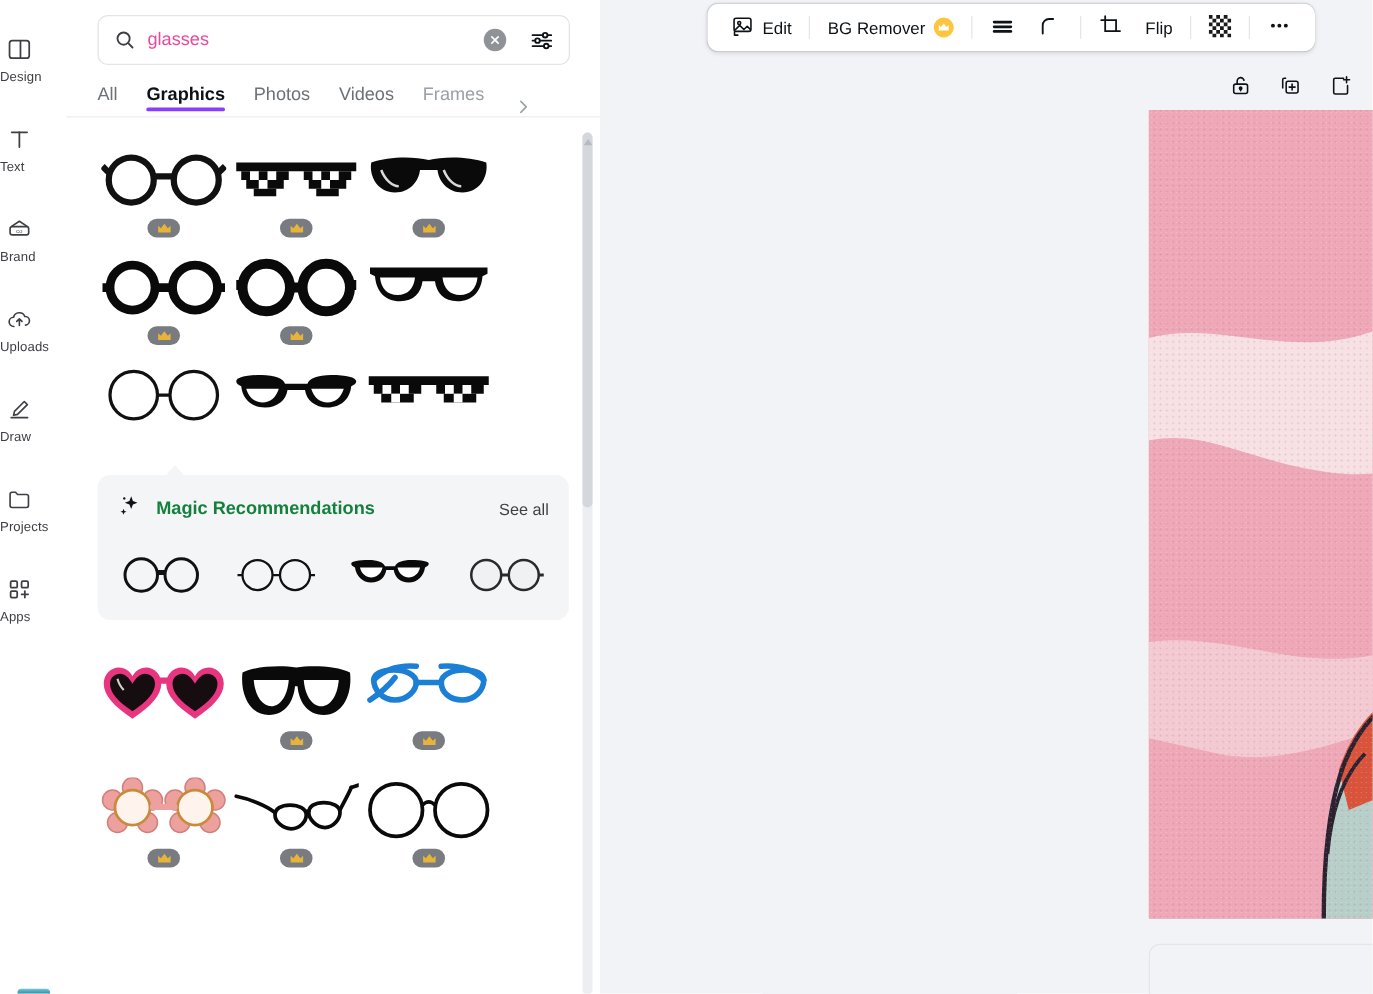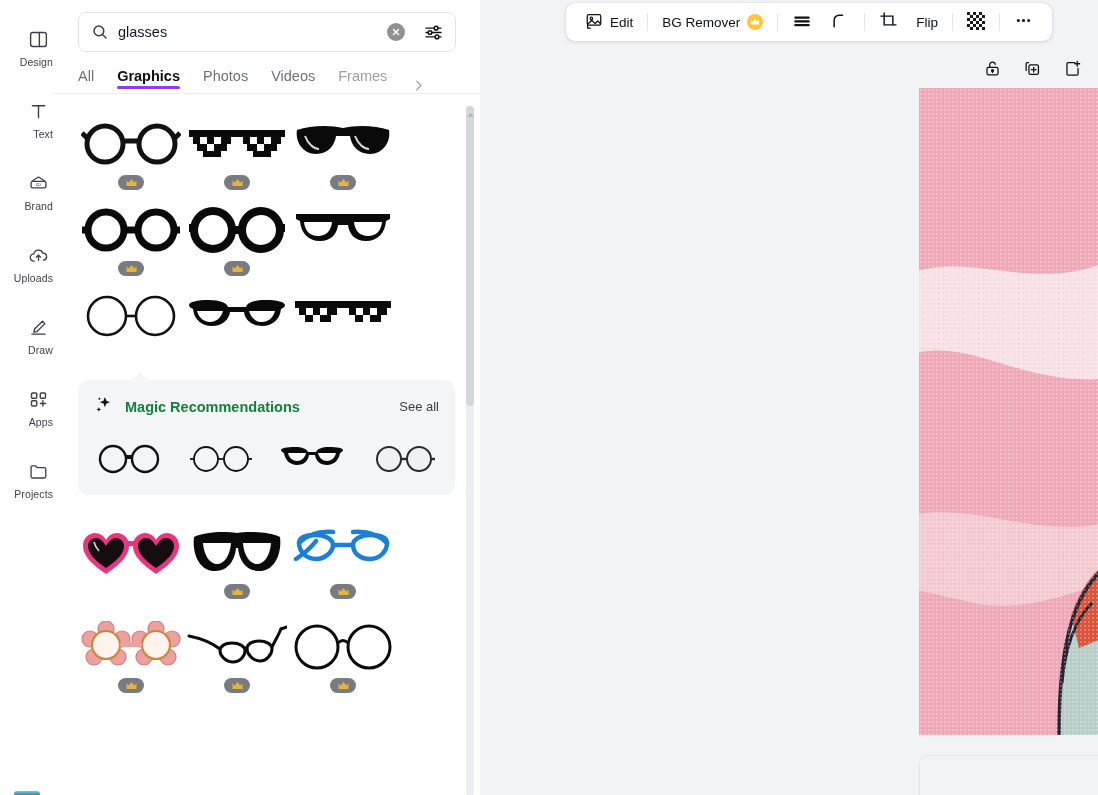--- a/index.html
+++ b/index.html
@@ -11,21 +11,21 @@
   .app { position: relative; width: 1098px; height: 795px; display: flex; background: #fff; }
 
   
   .rail {
     width: 53px; height: 795px; background: #fff;
     display: flex; flex-direction: column; align-items: center;
     padding-top: 10px; flex: 0 0 53px; position: relative; z-index: 5;
   }
   .rail-item {
     width: 53px; height: 72px; display: flex; flex-direction: column;
-    align-items: flex-end; justify-content: center; gap: 3px; cursor: pointer;
+    align-items: flex-start; justify-content: center; gap: 3px; cursor: pointer;
     color: #3d3f44;
   }
   .rail-ico {
     width: 30px; height: 30px; display: flex; align-items: center; justify-content: center;
     border-radius: 8px;
   }
   .rail-item.active .rail-ico { background: #f2f3f7; }
   .rail-label { font-size: 10.5px; letter-spacing: .1px; color: #3d3f44; line-height: 1; }
   .rail-bottom-stub {
     position: absolute; left: 14px; bottom: 0; width: 26px; height: 4px;
@@ -38,21 +38,21 @@
     position: relative; display: flex; flex-direction: column;
   }
   .search-wrap { padding: 12px 24px 0 25px; }
   .search-box {
     height: 40px; border: 1px solid #e1e4e8; border-radius: 8px;
     display: flex; align-items: center; gap: 9px; padding: 0 10px 0 12px; background: #fff;
   }
   .search-box .magnifier { flex: 0 0 auto; display: flex; }
   .search-input {
     flex: 1 1 auto; border: none; outline: none; font-size: 14.5px;
-    font-family: "Liberation Sans", sans-serif; color: #0f172a; background: transparent;
+    font-family: "Liberation Sans", sans-serif; color: #ec4899; background: transparent;
   }
   .clear-btn {
     width: 18px; height: 18px; border-radius: 50%; background: #8f9296;
     display: flex; align-items: center; justify-content: center; cursor: pointer; flex: 0 0 18px;
   }
   .filter-btn { width: 24px; height: 24px; display: flex; align-items: center; justify-content: center; cursor: pointer; margin-left: 7px; }
 
   
   .tabs {
     display: flex; align-items: flex-end; gap: 23px; padding: 0 0 0 25px;
@@ -209,38 +209,38 @@
         <svg width="21" height="21" viewBox="0 0 24 24" fill="none" stroke="#3d3f44" stroke-width="1.5" stroke-linecap="round" stroke-linejoin="round">
           <path d="M16.5 4.8l2.8 2.8-9 9-3.6.8.8-3.6z"></path>
           <line x1="4.5" y1="19.6" x2="19.5" y2="19.6"></line>
         </svg>
       </span>
       <span class="rail-label">Draw</span>
     </div>
 
     <div class="rail-item">
       <span class="rail-ico">
+        <svg width="21" height="21" viewBox="0 0 24 24" fill="none" stroke="#3d3f44" stroke-width="1.5" stroke-linejoin="round">
+          <path d="M3.5 7.2a1.7 1.7 0 011.7-1.7h3.3l1.8 2h8.3a1.7 1.7 0 011.7 1.7v8.5a1.7 1.7 0 01-1.7 1.7H5.2a1.7 1.7 0 01-1.7-1.7z"></path>
+        </svg>
+      </span>
+      <span class="rail-label">Projects</span>
+    </div>
+
+    <div class="rail-item">
+      <span class="rail-ico">
         <svg width="21" height="21" viewBox="0 0 24 24" fill="none" stroke="#3d3f44" stroke-width="1.6" stroke-linecap="round">
           <rect x="4" y="4.5" width="6" height="6" rx="1.2"></rect>
           <rect x="14" y="4.5" width="6" height="6" rx="1.2"></rect>
           <rect x="4" y="13.5" width="6" height="6" rx="1.2"></rect>
           <line x1="14" y1="16.5" x2="20" y2="16.5"></line>
             <line x1="17" y1="13.5" x2="17" y2="19.5"></line>
         </svg>
       </span>
       <span class="rail-label">Apps</span>
-    </div>
-
-    <div class="rail-item">
-      <span class="rail-ico">
-        <svg width="21" height="21" viewBox="0 0 24 24" fill="none" stroke="#3d3f44" stroke-width="1.5" stroke-linejoin="round">
-          <path d="M3.5 7.2a1.7 1.7 0 011.7-1.7h3.3l1.8 2h8.3a1.7 1.7 0 011.7 1.7v8.5a1.7 1.7 0 01-1.7 1.7H5.2a1.7 1.7 0 01-1.7-1.7z"></path>
-        </svg>
-      </span>
-      <span class="rail-label">Projects</span>
     </div>
 
     <div class="rail-bottom-stub"></div>
   </div>
 
   <div class="panel">
 
     <div class="search-wrap">
       <div class="search-box">
         <span class="magnifier">

